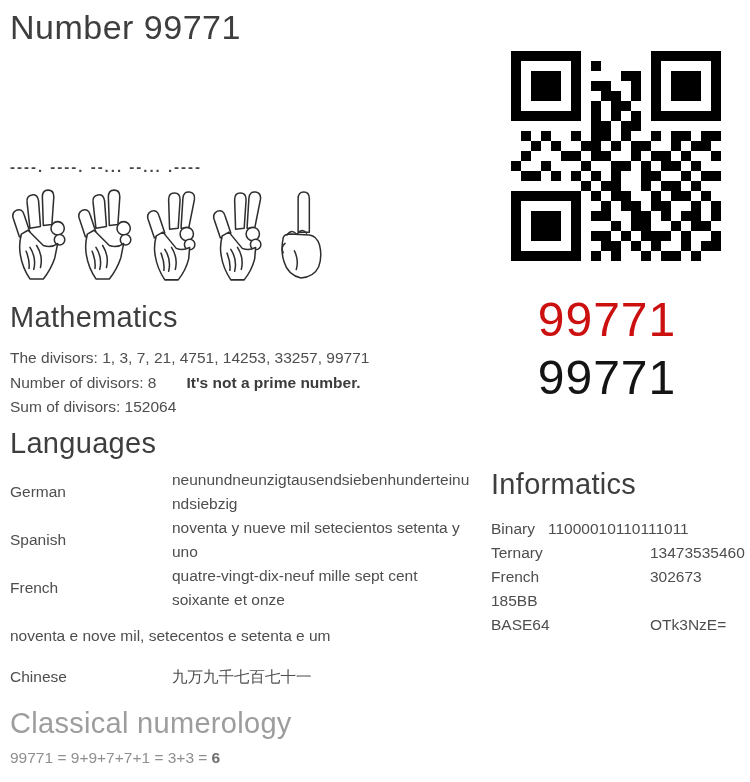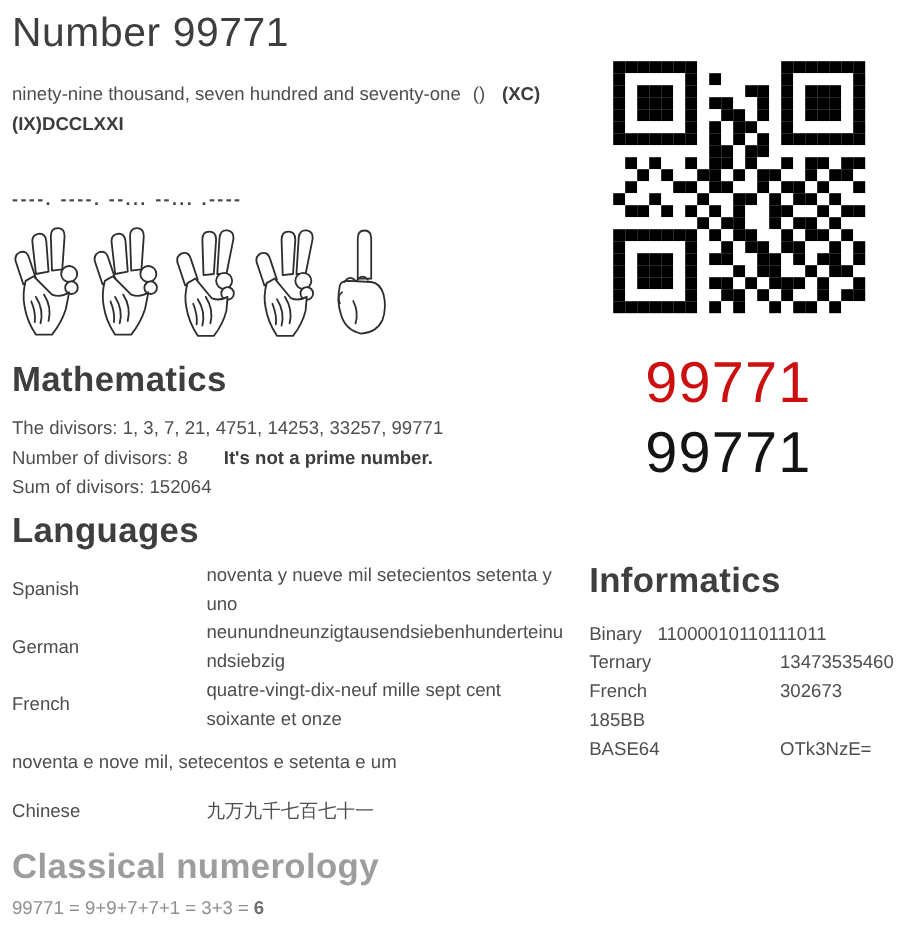--- a/index.html
+++ b/index.html
@@ -25,21 +25,21 @@
     position:absolute;left:10px;top:158px;
     font-size:15px;font-weight:700;letter-spacing:2px;color:#454545;white-space:nowrap;
   }
   .hands{position:absolute;left:8px;top:188px;display:flex;gap:3px;align-items:flex-end;}
   .hands svg{display:block;}
   .qr{
     position:absolute;left:511px;top:51px;width:210px;height:210px;
     display:grid;grid-template-columns:repeat(21,10px);grid-auto-rows:10px;background:#fff;
   }
   .sec-heading{
-    margin:0;font-size:29px;font-weight:700;color:var(--heading);letter-spacing:0.3px;
+    margin:0;font-size:29px;font-weight:400;color:var(--heading);letter-spacing:0.3px;
   }
   .math-heading{position:absolute;left:10px;top:301px;}
   .math-lines{position:absolute;left:10px;top:346px;width:470px;font-size:15.5px;line-height:24.5px;}
   .prime-note{font-weight:700;color:#3c3c3c;margin-left:30px;}
   .big-numbers{position:absolute;left:488px;top:291px;width:238px;text-align:center;}
   .big-number{font-size:48px;line-height:58px;letter-spacing:1px;}
   .big-number.red{color:var(--red);}
   .big-number.black{color:#141414;}
   .lang-heading{position:absolute;left:10px;top:427px;}
   .lang-table{position:absolute;left:10px;top:468px;width:466px;font-size:15.5px;}
@@ -57,21 +57,20 @@
   .num-line{position:absolute;left:10px;top:749px;font-size:15.5px;color:var(--numgray);}
   .num-line b{color:#6e6e6e;margin-left:4px;}
 </style>
 </head>
 <body>
 
 <div class="page">
 
   <h1 class="page-title">Number 99771</h1>
 
-  <p class="in-words"><span>ninety-nine thousand, seven hundred and seventy-one</span><span class="parens">()</span><span class="roman first">(XC)</span><span class="roman">(IX)DCCLXXI</span></p>
 
   <div class="morse">----. ----. --... --... .----</div>
 
   <div class="hands">
 
     <svg viewBox="0 0 66 98" width="63" height="94">
       <g stroke="#2e2e2e" stroke-width="1.6" fill="#ffffff" stroke-linecap="round" stroke-linejoin="round">
         <path d="M6 33 Q3 26 9 23 Q15 21 17 28 L23 46 L12 51 Z"></path>
         <path d="M20 15 Q19 8 25 7 Q31 6 32 13 L34 40 L23 42 Z"></path>
         <path d="M36 9 Q36 2 42 2 Q48 2 48 9 L46 38 L37 39 Z"></path>
@@ -590,26 +589,26 @@
   </div>
 
   <div class="big-numbers">
     <div class="big-number red">99771</div>
     <div class="big-number black">99771</div>
   </div>
 
   <h2 class="sec-heading lang-heading">Languages</h2>
   <div class="lang-table">
     <div class="lang-row">
+      <div class="lang-label">German</div>
+      <div class="lang-value">neunundneunzigtausendsiebenhunderteinundsiebzig</div>
+    </div>
+    <div class="lang-row">
       <div class="lang-label">Spanish</div>
       <div class="lang-value">noventa y nueve mil setecientos setenta y uno</div>
-    </div>
-    <div class="lang-row">
-      <div class="lang-label">German</div>
-      <div class="lang-value">neunundneunzigtausendsiebenhunderteinundsiebzig</div>
     </div>
     <div class="lang-row">
       <div class="lang-label">French</div>
       <div class="lang-value">quatre-vingt-dix-neuf mille sept cent soixante et onze</div>
     </div>
     <div class="lang-row">
       <div class="lang-value">noventa e nove mil, setecentos e setenta e um</div>
     </div>
     <div class="lang-row">
       <div class="lang-label">Chinese</div>

